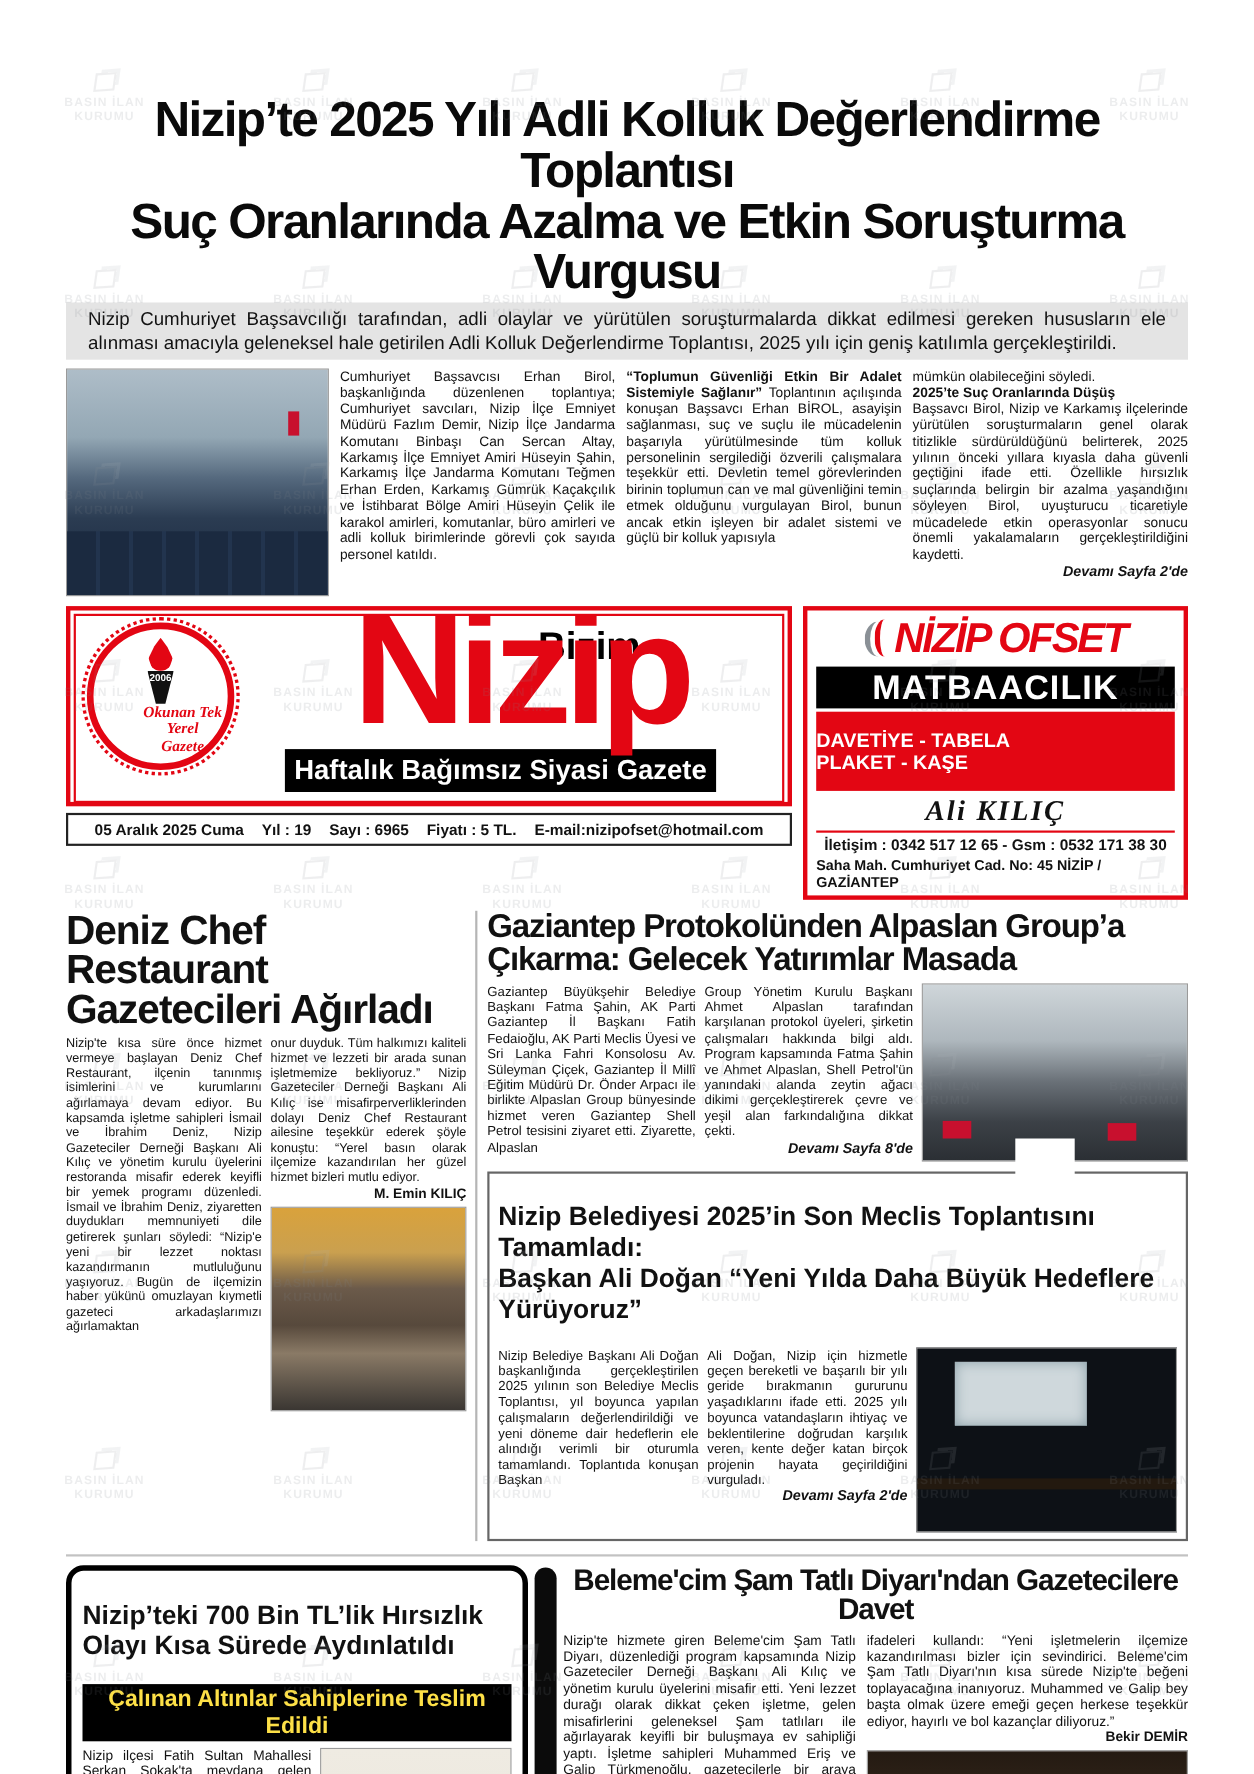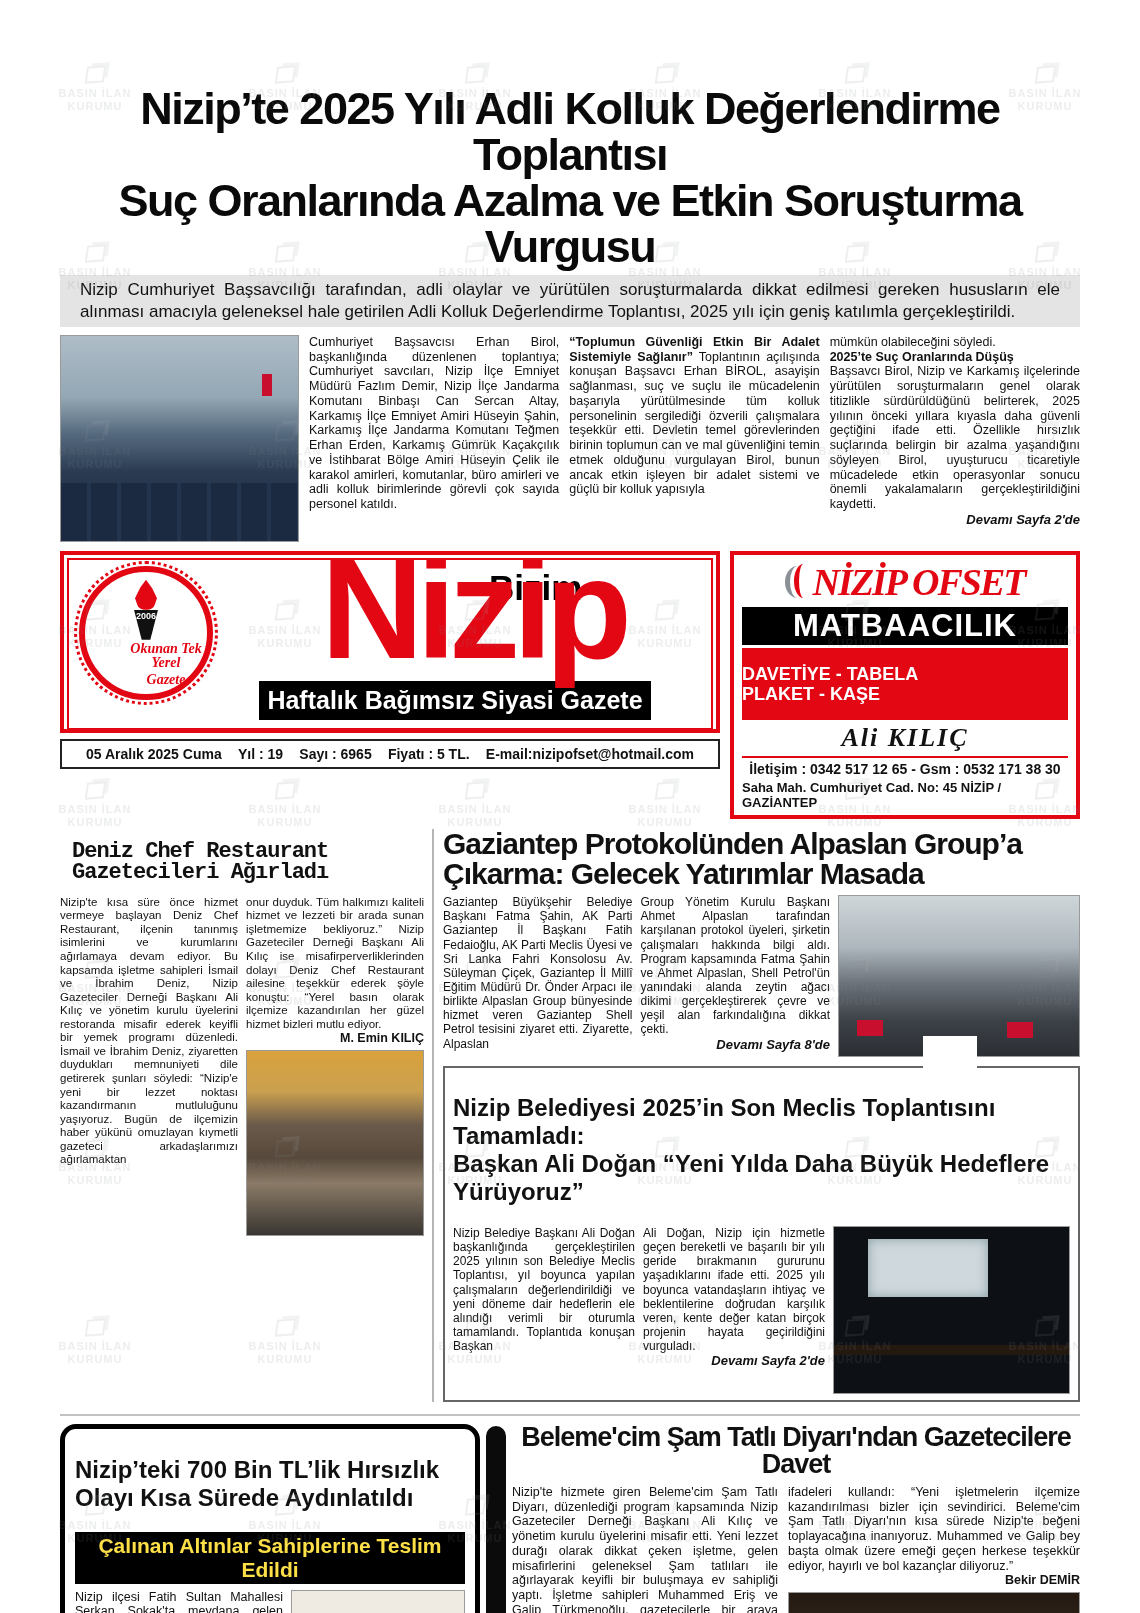--- a/index.html
+++ b/index.html
@@ -54,38 +54,38 @@
   .mast-bar{position:absolute;bottom:8px;left:190px;right:60px;background:#000;color:#fff;
             font-size:25px;font-weight:800;text-align:center;padding:5px 0;z-index:1;}
 
   
   .ad-box{flex:1;border:4px solid #e30613;padding:5px 8px;display:flex;flex-direction:column;
           align-items:center;gap:3px;}
   .ad-logo-row{display:flex;align-items:center;gap:2px;}
   .swoosh{width:20px;height:32px;border-left:5px solid #8a9096;border-radius:60% 0 0 60%;position:relative;}
   .swoosh:after{content:"";position:absolute;left:4px;top:-2px;width:14px;height:34px;
                 border-left:5px solid #e30613;border-radius:60% 0 0 60%;}
-  .ad-title{color:#e30613;font-size:38px;font-weight:800;font-style:italic;letter-spacing:-2px;font-family:Liberation Serif, serif;}
+  .ad-title{color:#e30613;font-size:38px;font-weight:800;font-style:italic;letter-spacing:-2px;}
   .ad-black{background:#000;color:#fff;font-size:31px;font-weight:800;width:100%;
             text-align:center;letter-spacing:1px;padding:1px 0;}
   .ad-red{background:#e30613;color:#fff;width:100%;text-align:left;font-weight:800;
           font-size:18px;line-height:1.12;padding:16px 0;}
   .ad-name{font-family:"Liberation Serif",serif;font-style:italic;font-weight:bold;
            font-size:26px;letter-spacing:2px;}
   .ad-rule{height:2px;background:#e30613;width:100%;}
   .ad-contact{font-size:14px;font-weight:bold;}
   .ad-address{font-size:13px;font-weight:bold;}
 
   .date-strip{border:2px solid #222;display:flex;align-items:center;justify-content:space-between;
               font-size:14px;font-weight:bold;padding:5px 24px;}
 
   
   .middle-row{display:flex;gap:8px;margin-top:10px;}
   .deniz{width:364px;flex:none;}
-  .deniz h2{font-size:22px;line-height:.97;letter-spacing:-1px;font-weight:800;margin:12px;font-family:Liberation Mono, monospace;}
+  .deniz h2{font-size:37px;line-height:.97;letter-spacing:-1px;font-weight:800;margin:0;}
   .deniz-body{display:flex;gap:8px;margin-top:7px;}
   .deniz-col{flex:1;font-size:11.5px;}
   .photo-deniz{width:100%;height:186px;margin-top:5px;box-sizing:border-box;
       background:linear-gradient(180deg,#d9a23c 0%,#caa04f 22%,#6b5a4a 40%,#57493c 58%,#8a7a66 72%,#3a3632 100%);}
   .byline{text-align:right;font-weight:bold;font-size:12.5px;}
 
   .right-mid{flex:1;border-left:2px solid #b5b5b5;padding-left:9px;}
   .gaz h2{font-size:30px;line-height:1.0;letter-spacing:-1px;font-weight:800;margin:0;}
   .gaz-body{display:flex;gap:8px;margin-top:6px;}
   .gaz-col{flex:1;font-size:12px;}

